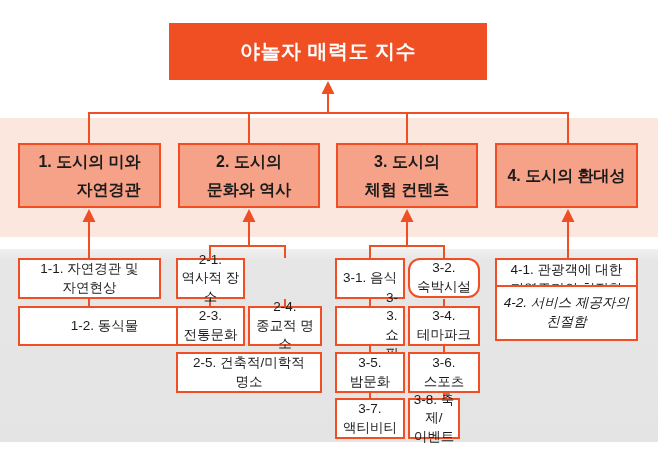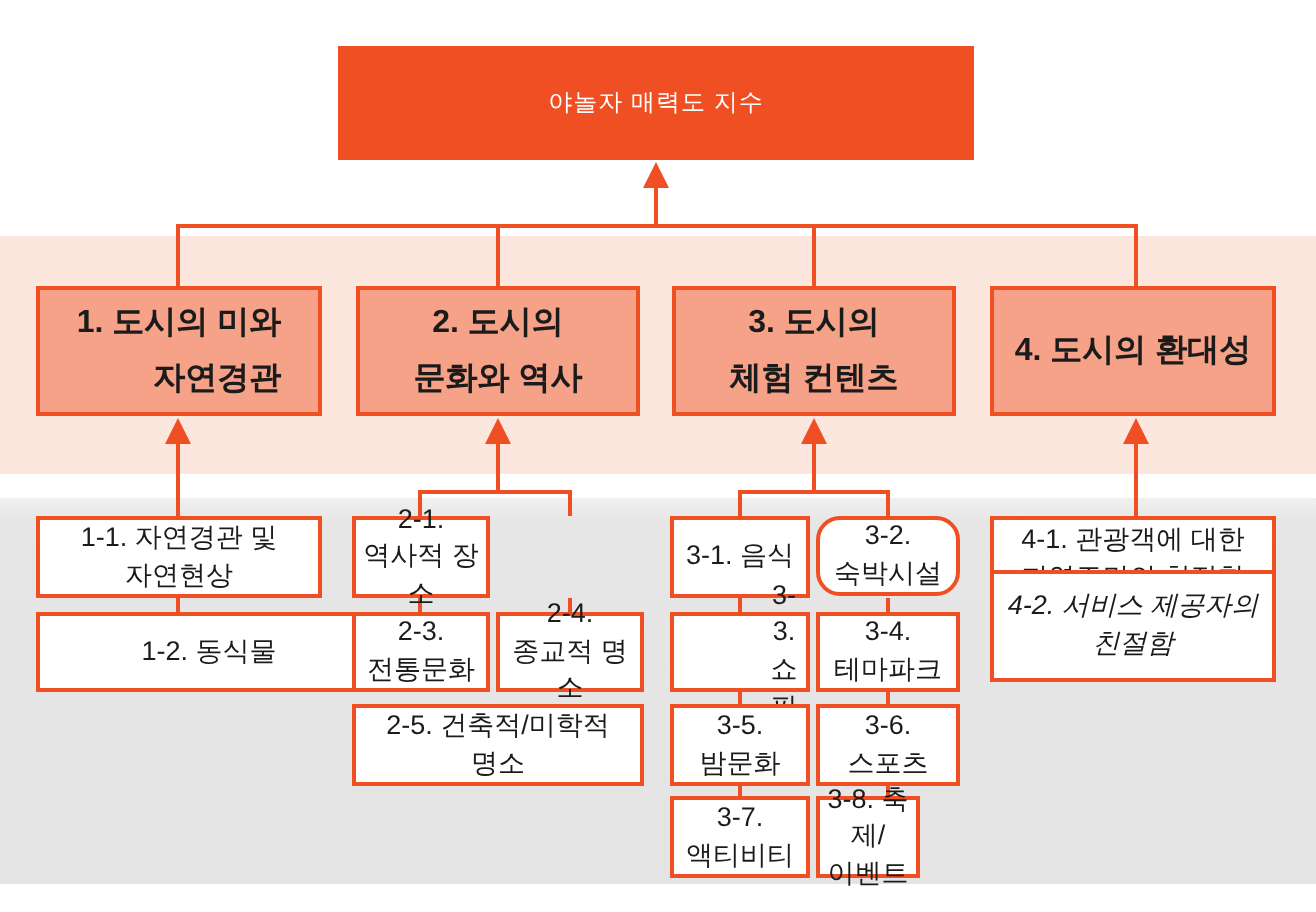--- a/index.html
+++ b/index.html
@@ -18,21 +18,21 @@
     position:absolute;
     display:flex;align-items:center;justify-content:center;
     text-align:center;
     white-space:pre-line;
     box-sizing:border-box;
     color:#1b1b1b;
   }
   #title-box{
     left:169px;top:23px;width:318px;height:57px;
     background:#F04E23;color:#ffffff;
-    font-size:12px;font-weight:normal;letter-spacing:0.5px;
+    font-size:20px;font-weight:bold;letter-spacing:0.5px;
   }
   .category{
     top:143px;height:65px;
     background:#F6A288;
     border:2px solid #F04E23;
     font-size:16px;font-weight:bold;
     line-height:1.75;
   }
   #cat-1{left:18px;width:143px;text-align:right;}
   #cat-2{left:178px;width:142px;}

